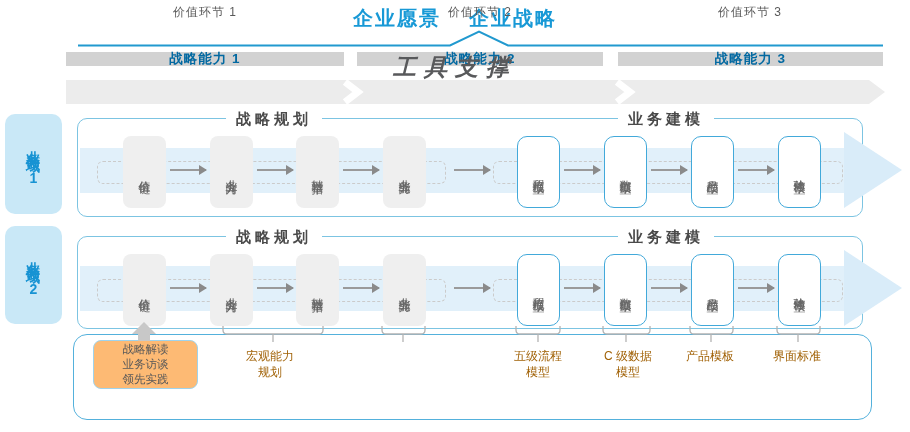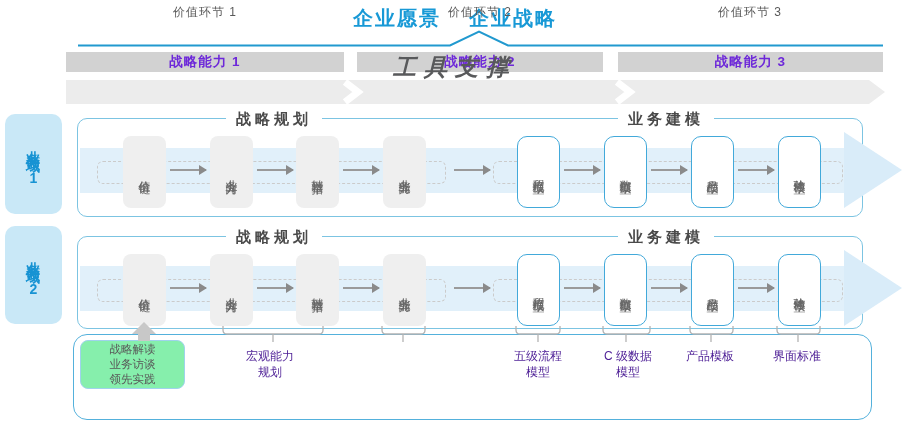--- a/index.html
+++ b/index.html
@@ -7,21 +7,21 @@
   #stage { position:relative; width:910px; height:432px; background:#fff; overflow:hidden; }
 
   
   .title-row { position:absolute; top:5px; left:0; width:100%; display:flex; justify-content:center; gap:28px; }
   .title-row span { font-size:20px; font-weight:bold; color:#1899d6; letter-spacing:2px; }
 
   
   svg.overlay { position:absolute; left:0; top:0; pointer-events:none; }
 
   
-  .cap-bar { position:absolute; top:52px; height:20px; background:#d2d2d2; display:flex; align-items:center; justify-content:center; font-size:13.5px; font-weight:600; color:#6d28d9; letter-spacing:1px; }
+  .cap-bar { position:absolute; top:52px; height:14px; background:#d2d2d2; display:flex; align-items:center; justify-content:center; font-size:13.5px; font-weight:600; color:#0369a1; letter-spacing:1px; }
   .cap1 { left:66px; width:278px; }
   .cap2 { left:357px; width:246px; }
   .cap3 { left:618px; width:265px; }
 
   
   .value-bar { position:absolute; top:80px; left:66px; width:819px; height:24px; background:#ececec;
     clip-path:polygon(0 0, calc(100% - 16px) 0, 100% 50%, calc(100% - 16px) 100%, 0 100%); }
   .value-label { position:absolute; top:0; height:24px; line-height:24px; transform:translateX(-50%); font-size:12px; color:#595959; letter-spacing:1px; white-space:nowrap; }
 
   
@@ -52,27 +52,27 @@
 
   .flow-arrow { position:absolute; top:50px; width:36px; height:2px; background:#9a9a9a; z-index:2; }
   .flow-arrow::after { content:""; position:absolute; right:-1px; top:-4px; width:0; height:0; border-left:8px solid #8a8a8a; border-top:5px solid transparent; border-bottom:5px solid transparent; }
   .fa1 { left:92px; } .fa2 { left:179px; } .fa3 { left:265px; } .fa4 { left:376px; }
   .fa5 { left:486px; } .fa6 { left:573px; } .fa7 { left:660px; }
 
   
   .tool-container { position:absolute; left:73px; top:334px; width:799px; height:86px; border:1.5px solid #54b1dc; border-radius:14px; }
   .tool-label { position:absolute; left:50%; top:52px; transform:translateX(-50%); font-size:23px; font-weight:bold; color:#58595b; letter-spacing:8px; white-space:nowrap;font-style:italic; }
 
-  .practice-box { position:absolute; left:80px; top:340px; width:105px; height:49px; background:#86efac; border:1.5px solid #9fd3ec; border-radius:8px; display:flex; align-items:center; justify-content:center; text-align:center; font-size:11.5px; color:#595959; line-height:1.3; white-space:pre-line; z-index:3; }
+  .practice-box { position:absolute; left:93px; top:340px; width:105px; height:49px; background:#fdba74; border:1.5px solid #9fd3ec; border-radius:8px; display:flex; align-items:center; justify-content:center; text-align:center; font-size:11.5px; color:#595959; line-height:1.3; white-space:pre-line; z-index:3; }
 
   .up-arrow { position:absolute; z-index:4; }
   .up-arrow .head { position:absolute; left:132px; top:322px; width:0; height:0; border-left:12px solid transparent; border-right:12px solid transparent; border-bottom:12px solid #c8c8c8; }
   .up-arrow .stem { position:absolute; left:138px; top:333px; width:12px; height:8px; background:#c8c8c8; }
 
-  .bottom-label { position:absolute; top:349px; transform:translateX(-50%); text-align:center; font-size:12px; color:#4c1d95; line-height:1.3; white-space:pre-line; }
+  .bottom-label { position:absolute; top:349px; transform:translateX(-50%); text-align:center; font-size:12px; color:#a16207; line-height:1.3; white-space:pre-line; }
   .bl1 { left:270px; } .bl2 { left:402px; } .bl3 { left:538px; }
   .bl4 { left:628px; } .bl5 { left:710px; } .bl6 { left:797px; }
 </style>
 </head>
 <body>
 
 <div id="stage">
 
   <div class="title-row">
     <span>企业愿景</span>

